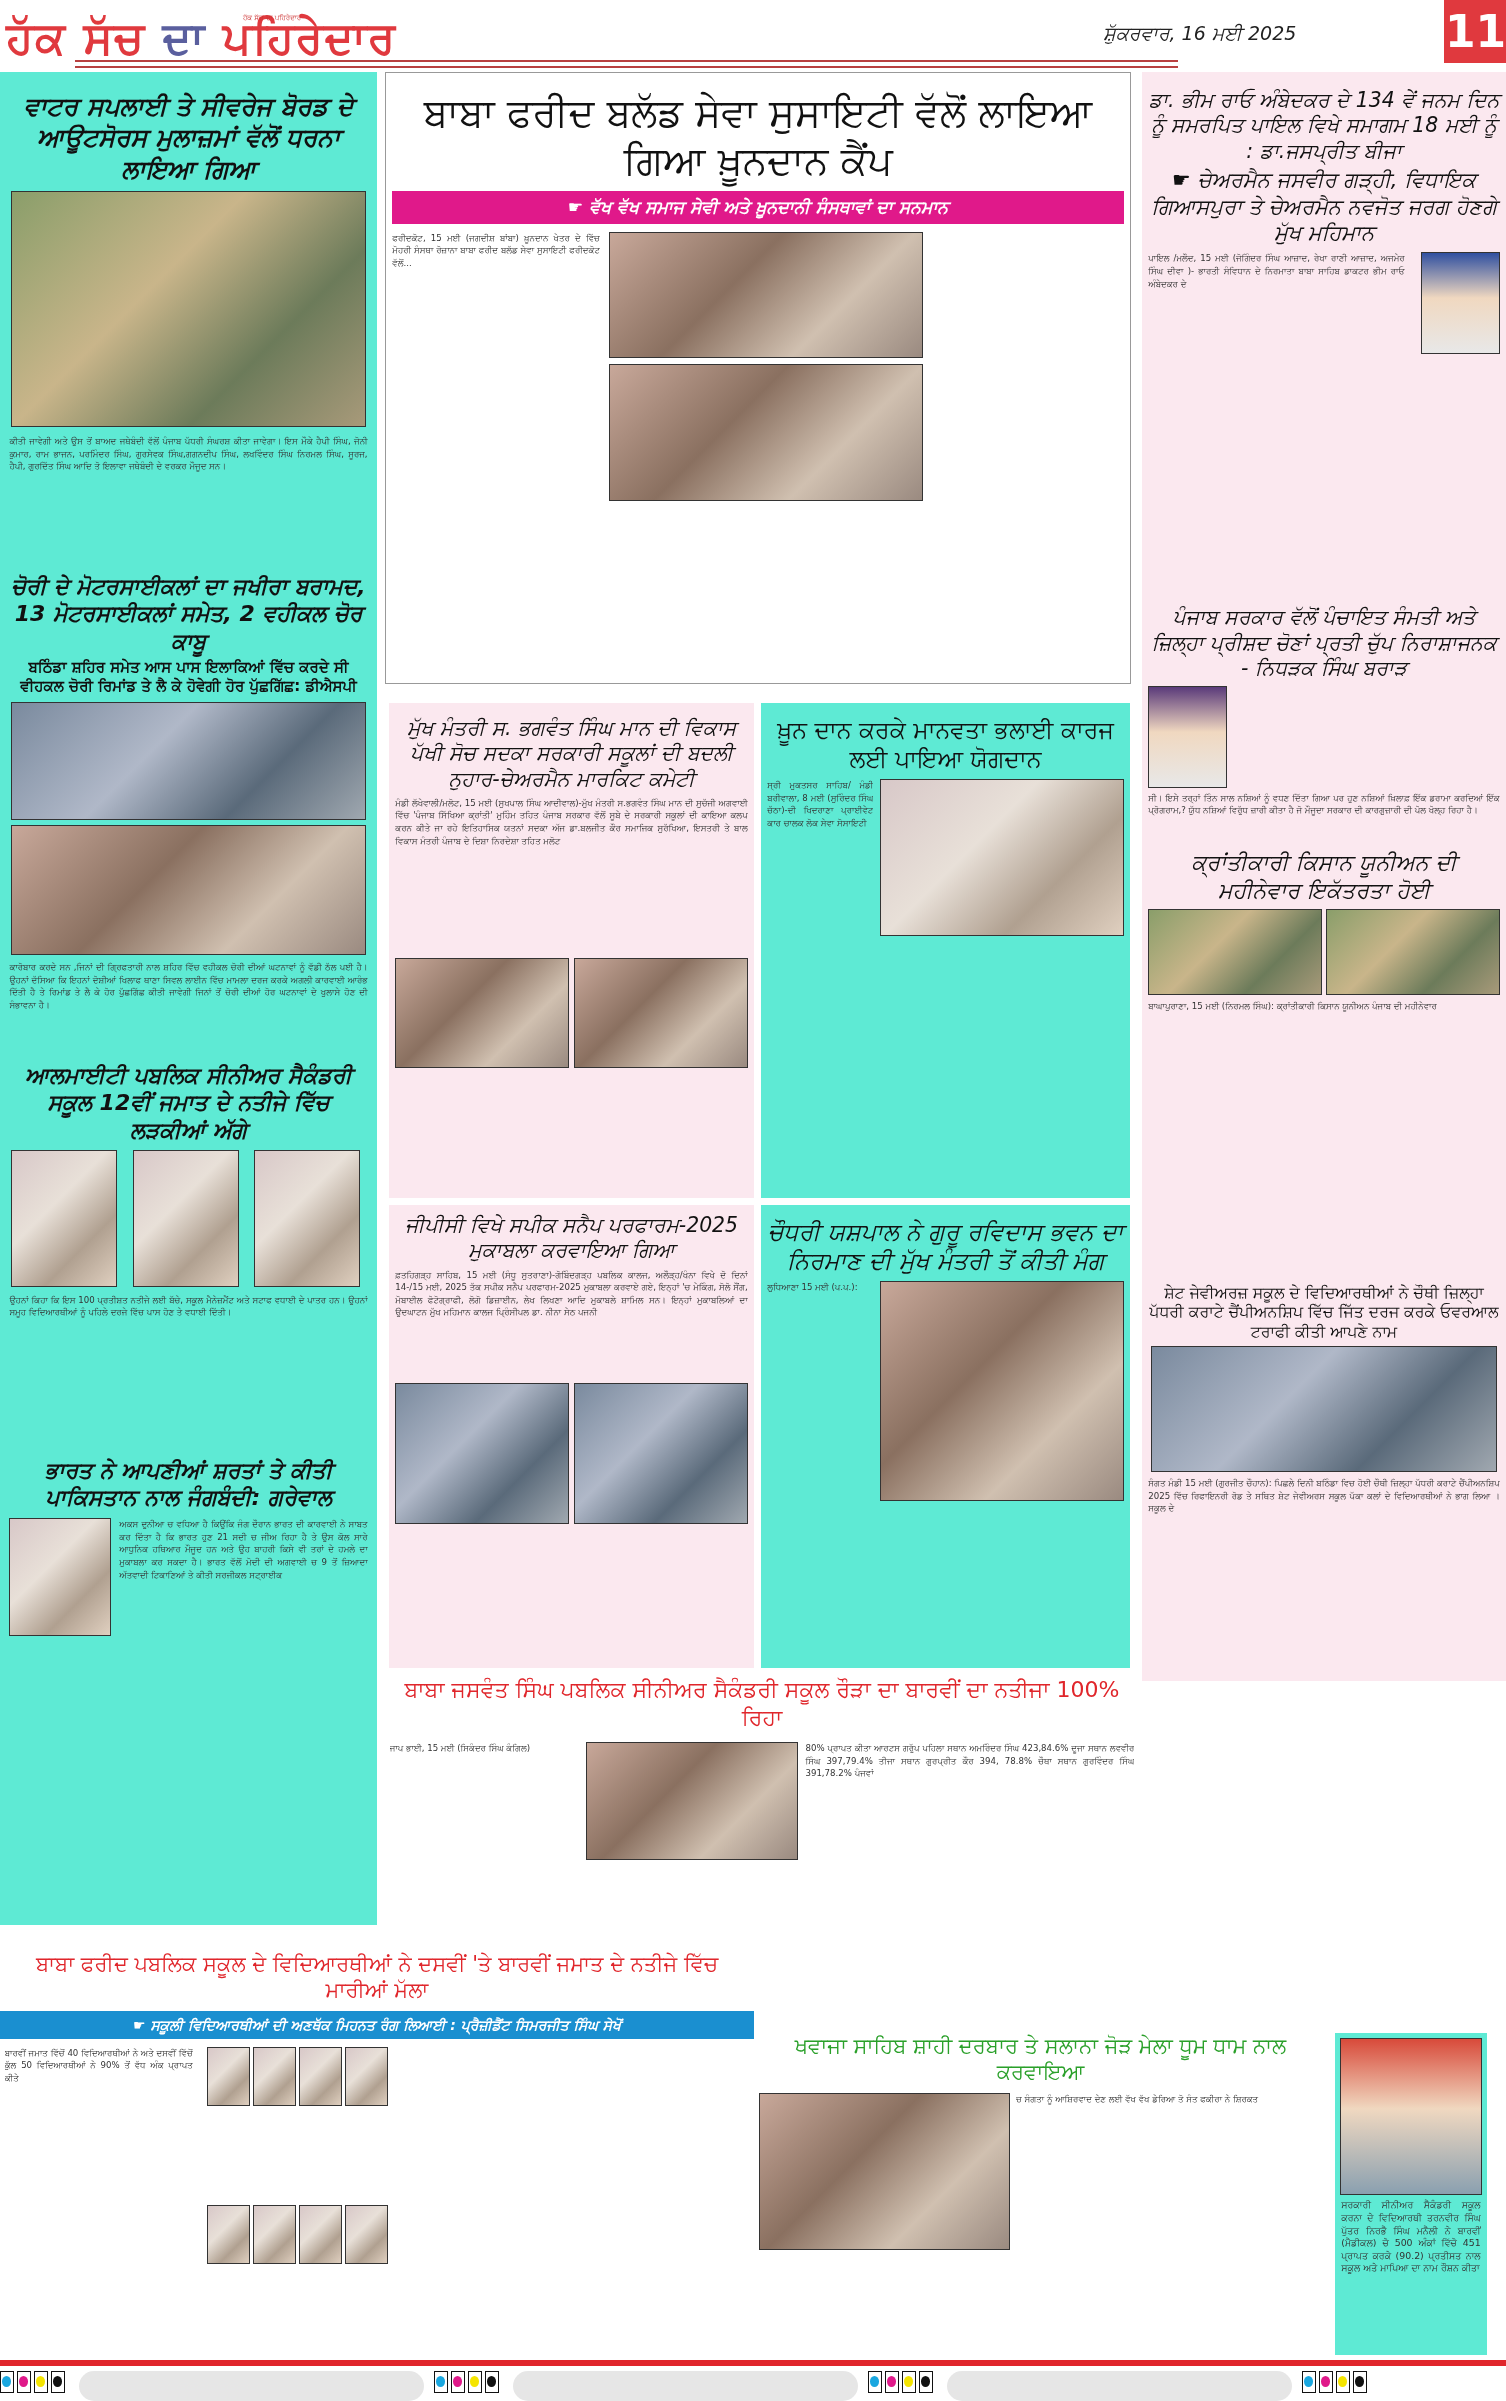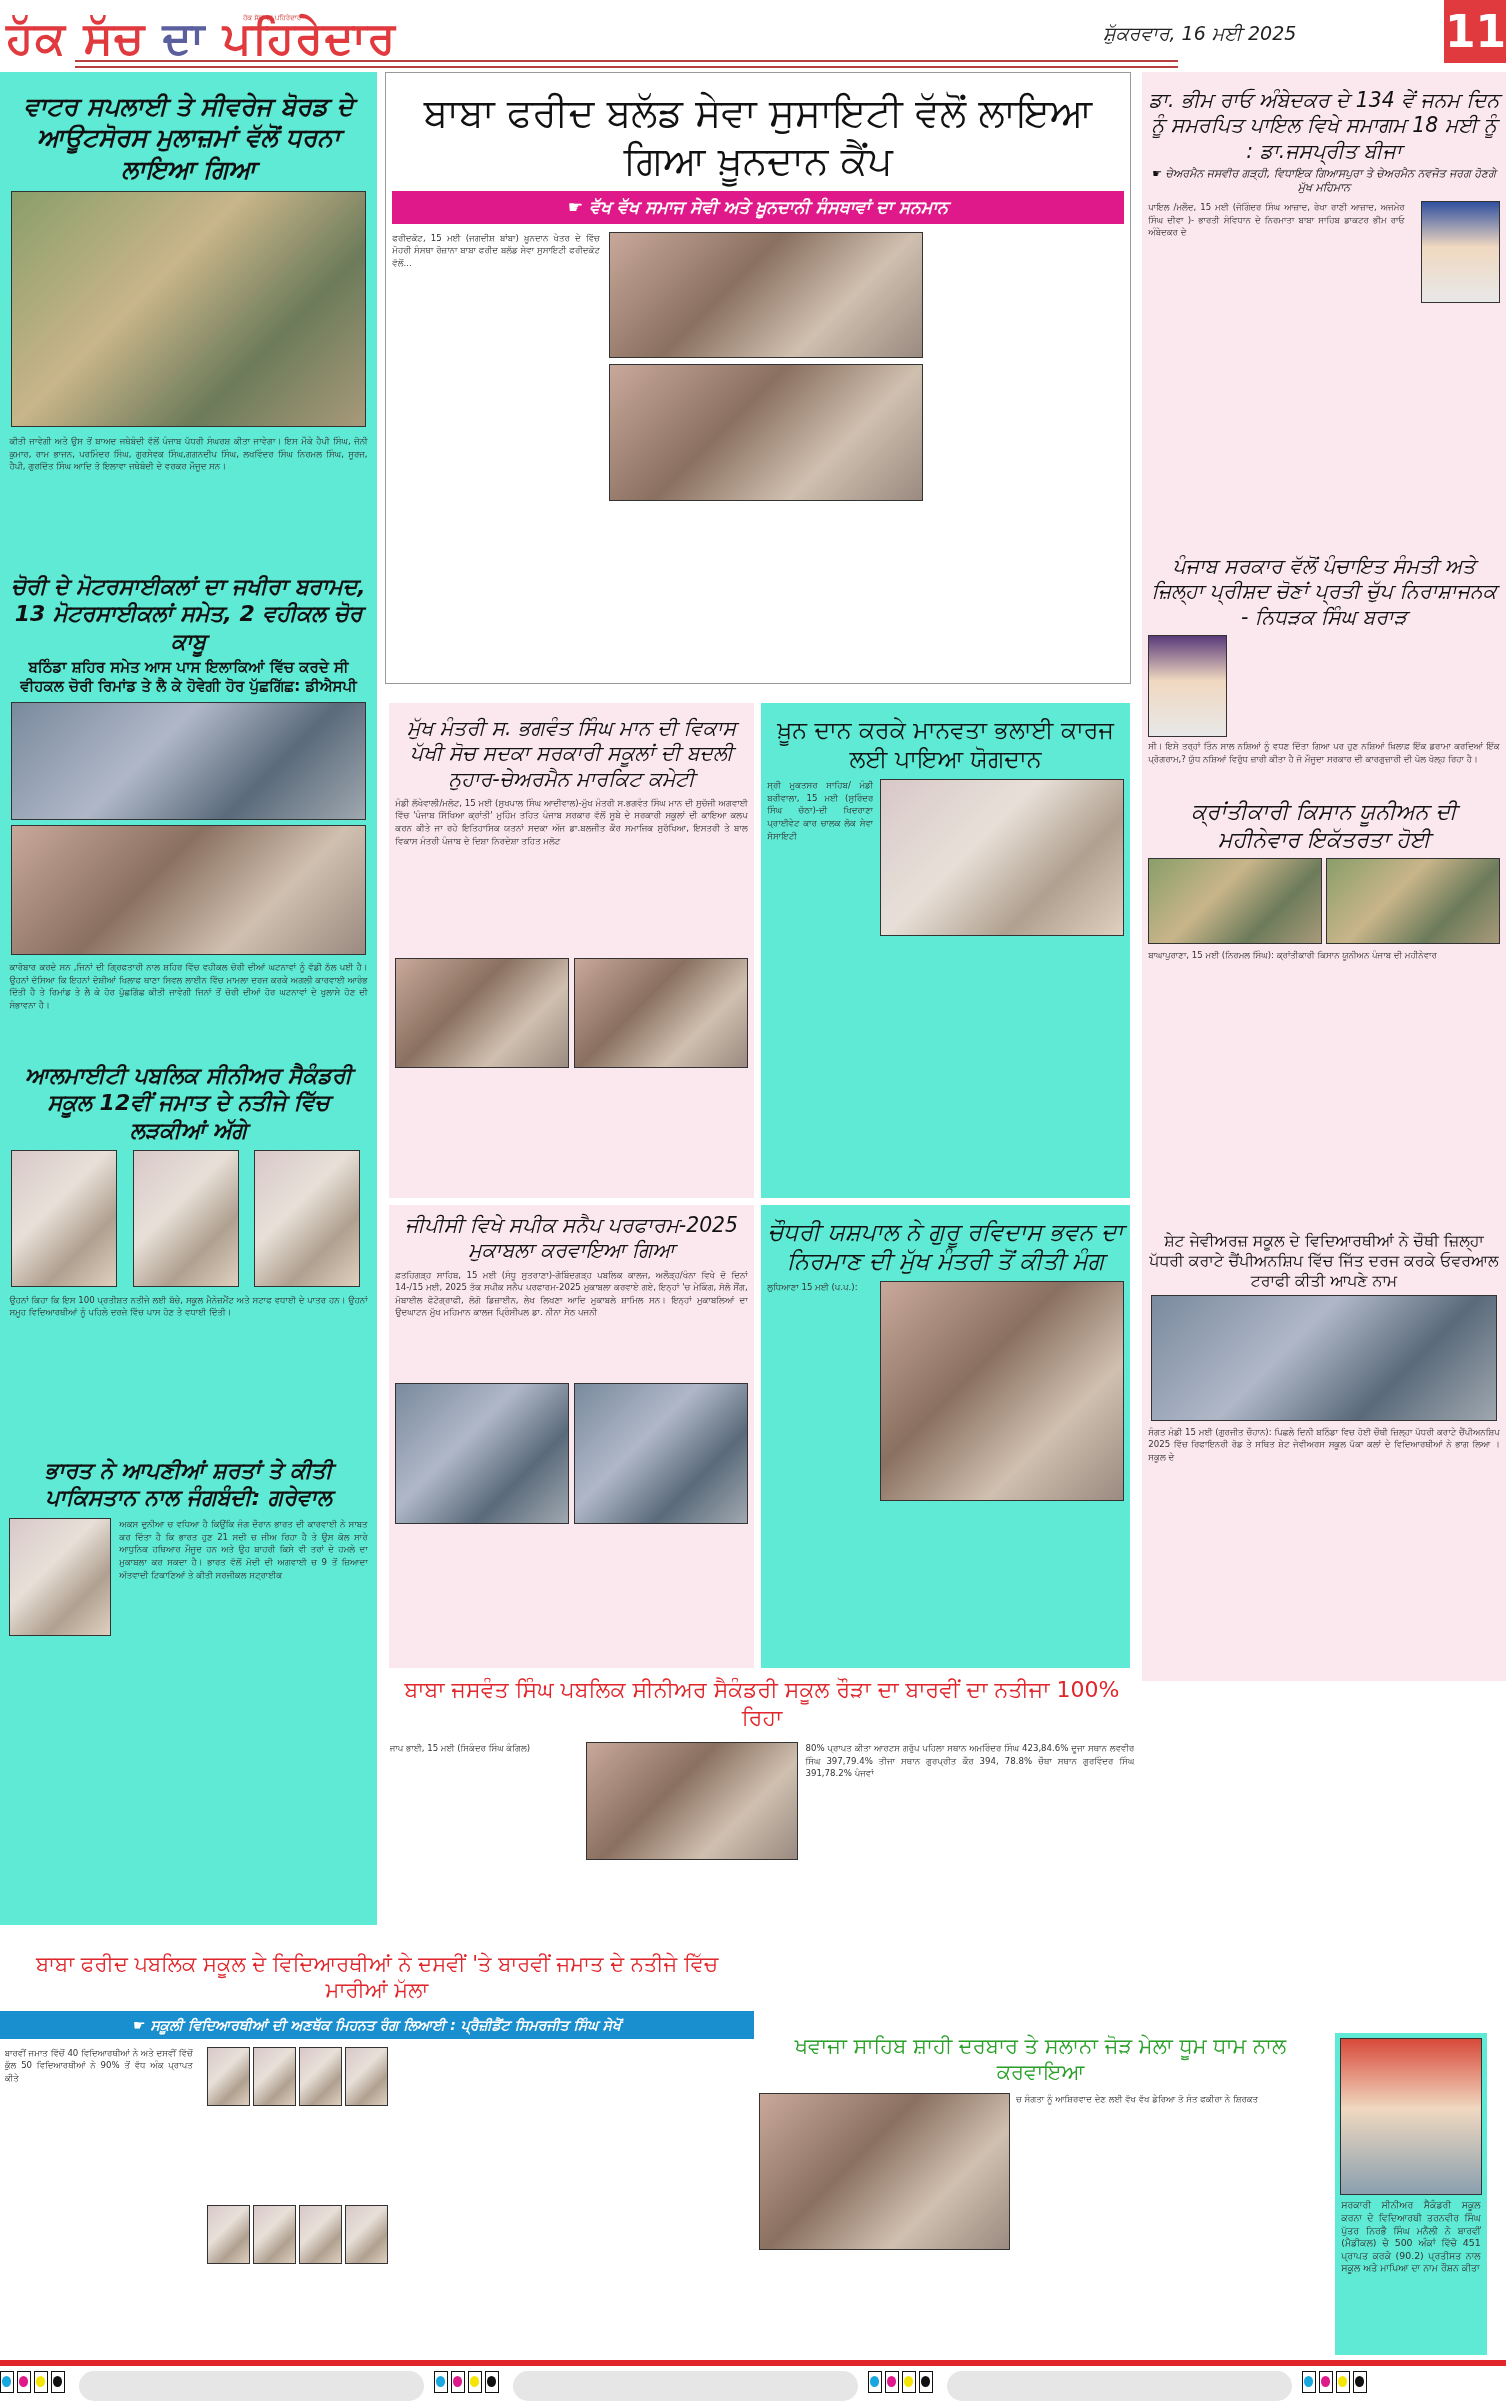--- a/index.html
+++ b/index.html
@@ -87,21 +87,21 @@
   <div style="display:flex;gap:4.7px;margin:4.7px 6.3px">
     <div class="photo b" style="flex:1;height:110px"></div>
     <div class="photo b" style="flex:1;height:110px"></div>
   </div>
   <div class="body" style="margin:4.7px 6.3px;height:141px"></div>
 </div>
 
 <div class="abs col" style="left:761px;top:703px;width:369px;height:495px">
   <div class="hl" style="margin:12.6px 4.7px 4.7px;font-size:23.6px;font-weight:normal">ਖ਼ੂਨ ਦਾਨ ਕਰਕੇ ਮਾਨਵਤਾ ਭਲਾਈ ਕਾਰਜ ਲਈ ਪਾਇਆ ਯੋਗਦਾਨ</div>
   <div style="display:flex;gap:6.3px;margin:4.7px 6.3px">
-    <div class="body" style="width:106px;height:157px">ਸ੍ਰੀ ਮੁਕਤਸਰ ਸਾਹਿਬ/ ਮੰਡੀ ਬਰੀਵਾਲਾ, 15 ਮਈ (ਸੁਰਿੰਦਰ ਸਿੰਘ ਚੱਠਾ)-ਦੀ ਖਿਦਰਾਣਾ ਪ੍ਰਾਈਵੇਟ ਕਾਰ ਚਾਲਕ ਲੋਕ ਸੇਵਾ ਸੋਸਾਇਟੀ</div>
+    <div class="body" style="width:106px;height:157px">ਸ੍ਰੀ ਮੁਕਤਸਰ ਸਾਹਿਬ/ ਮੰਡੀ ਬਰੀਵਾਲਾ, 8 ਮਈ (ਸੁਰਿੰਦਰ ਸਿੰਘ ਚੱਠਾ)-ਦੀ ਖਿਦਰਾਣਾ ਪ੍ਰਾਈਵੇਟ ਕਾਰ ਚਾਲਕ ਲੋਕ ਸੇਵਾ ਸੋਸਾਇਟੀ</div>
     <div class="photo d" style="flex:1;height:157px"></div>
   </div>
   <div class="body" style="margin:4.7px 6.3px;height:259px"></div>
 </div>
 
 <div class="abs pink" style="left:389px;top:1205px;width:365px;height:463px">
   <div class="hl hl-it" style="margin:7.9px 4.7px 4.7px;font-size:20.4px;font-weight:normal">ਜੀਪੀਸੀ ਵਿਖੇ ਸਪੀਕ ਸਨੈਪ ਪਰਫਾਰਮ-2025 ਮੁਕਾਬਲਾ ਕਰਵਾਇਆ ਗਿਆ</div>
   <div class="body" style="margin:4.7px 6.3px;height:110px">ਫ਼ਤਹਿਗੜ੍ਹ ਸਾਹਿਬ, 15 ਮਈ (ਸੰਧੂ ਸੁਤਰਾਣਾ)-ਗੋਬਿੰਦਗੜ੍ਹ ਪਬਲਿਕ ਕਾਲਜ, ਅਲੌੜ੍ਹ/ਖੰਨਾ ਵਿਖੇ ਦੋ ਦਿਨਾਂ 14-/15 ਮਈ, 2025 ਤੱਕ ਸਪੀਕ ਸਨੈਪ ਪਰਫਾਰਮ-2025 ਮੁਕਾਬਲਾ ਕਰਵਾਏ ਗਏ, ਇਨ੍ਹਾਂ 'ਚ ਮੇਕਿੰਗ, ਸੋਲੋ ਸੌਂਗ, ਮੋਬਾਈਲ ਫੋਟੋਗ੍ਰਾਫੀ, ਲੋਗੋ ਡਿਜ਼ਾਈਨ, ਲੇਖ ਲਿਖਣਾ ਆਦਿ ਮੁਕਾਬਲੇ ਸ਼ਾਮਿਲ ਸਨ। ਇਨ੍ਹਾਂ ਮੁਕਾਬਲਿਆਂ ਦਾ ਉਦਘਾਟਨ ਮੁੱਖ ਮਹਿਮਾਨ ਕਾਲਜ ਪ੍ਰਿੰਸੀਪਲ ਡਾ. ਨੀਨਾ ਸੇਠ ਪਜਨੀ</div>
   <div style="display:flex;gap:4.7px;margin:4.7px 6.3px">
     <div class="photo c" style="flex:1;height:141px"></div>
@@ -114,21 +114,21 @@
   <div class="hl hl-it" style="margin:12.6px 4.7px 4.7px;font-size:23.6px;font-weight:normal">ਚੌਧਰੀ ਯਸ਼ਪਾਲ ਨੇ ਗੁਰੂ ਰਵਿਦਾਸ ਭਵਨ ਦਾ ਨਿਰਮਾਣ ਦੀ ਮੁੱਖ ਮੰਤਰੀ ਤੋਂ ਕੀਤੀ ਮੰਗ</div>
   <div style="display:flex;gap:6.3px;margin:4.7px 6.3px">
     <div class="body" style="width:106px;height:220px">ਲੁਧਿਆਣਾ 15 ਮਈ (ਪ.ਪ.):</div>
     <div class="photo b" style="flex:1;height:220px"></div>
   </div>
   <div class="body" style="margin:4.7px 6.3px;height:110px"></div>
 </div>
 
 <div class="abs pink" style="left:1142px;top:72px;width:364px;height:1609px">
   <div class="hl hl-it" style="margin:15.7px 6.3px 3.1px;font-size:20.4px;font-weight:normal">ਡਾ. ਭੀਮ ਰਾਓ ਅੰਬੇਦਕਰ ਦੇ 134 ਵੇਂ ਜਨਮ ਦਿਨ ਨੂੰ ਸਮਰਪਿਤ ਪਾਇਲ ਵਿਖੇ ਸਮਾਗਮ 18 ਮਈ ਨੂੰ : ਡਾ.ਜਸਪ੍ਰੀਤ ਬੀਜਾ</div>
-  <div class="hl hl-it" style="margin:1.6px 6.3px 6.3px;font-size:11px;font-weight:normal">☛ ਚੇਅਰਮੈਨ ਜਸਵੀਰ ਗੜ੍ਹੀ, ਵਿਧਾਇਕ ਗਿਆਸਪੁਰਾ ਤੇ ਚੇਅਰਮੈਨ ਨਵਜੋਤ ਜਰਗ ਹੋਣਗੇ ਮੁੱਖ ਮਹਿਮਾਨ</div>
+  <div class="hl hl-it" style="margin:1.6px 6.3px 6.3px;font-size:21px;font-weight:normal">☛ ਚੇਅਰਮੈਨ ਜਸਵੀਰ ਗੜ੍ਹੀ, ਵਿਧਾਇਕ ਗਿਆਸਪੁਰਾ ਤੇ ਚੇਅਰਮੈਨ ਨਵਜੋਤ ਜਰਗ ਹੋਣਗੇ ਮੁੱਖ ਮਹਿਮਾਨ</div>
   <div style="display:flex;gap:16px;margin:3.1px 6.3px">
     <div class="body" style="flex:1;height:345px">ਪਾਇਲ /ਮਲੌਦ, 15 ਮਈ (ਜੋਗਿੰਦਰ ਸਿੰਘ ਆਜ਼ਾਦ, ਰੇਖਾ ਰਾਣੀ ਆਜ਼ਾਦ, ਅਜਮੇਰ ਸਿੰਘ ਦੀਵਾ )- ਭਾਰਤੀ ਸੰਵਿਧਾਨ ਦੇ ਨਿਰਮਾਤਾ ਬਾਬਾ ਸਾਹਿਬ ਡਾਕਟਰ ਭੀਮ ਰਾਓ ਅੰਬੇਦਕਰ ਦੇ</div>
     <div class="photo e" style="width:79px;height:102px;flex:none"></div>
   </div>
   <div class="hl hl-it" style="margin:7.9px 6.3px 4.7px;font-size:20.4px;font-weight:normal">ਪੰਜਾਬ ਸਰਕਾਰ ਵੱਲੋਂ ਪੰਚਾਇਤ ਸੰਮਤੀ ਅਤੇ ਜ਼ਿਲ੍ਹਾ ਪ੍ਰੀਸ਼ਦ ਚੋਣਾਂ ਪ੍ਰਤੀ ਚੁੱਪ ਨਿਰਾਸ਼ਾਜਨਕ - ਨਿਧੜਕ ਸਿੰਘ ਬਰਾੜ</div>
   <div style="display:flex;gap:6.3px;margin:3.1px 6.3px">
     <div class="photo e" style="width:79px;height:102px;flex:none;background:linear-gradient(180deg,#5a3a7a,#f0d8c0 45%,#e8e8e8)"></div>
   </div>
   <div class="body" style="margin:3.1px 6.3px;height:50px">ਸੀ। ਇਸੇ ਤਰ੍ਹਾਂ ਤਿੰਨ ਸਾਲ ਨਸ਼ਿਆਂ ਨੂੰ ਵਧਣ ਦਿੱਤਾ ਗਿਆ ਪਰ ਹੁਣ ਨਸ਼ਿਆਂ ਖ਼ਿਲਾਫ਼ ਇੱਕ ਡਰਾਮਾ ਕਰਦਿਆਂ ਇੱਕ ਪ੍ਰੋਗਰਾਮ,? ਯੁੱਧ ਨਸ਼ਿਆਂ ਵਿਰੁੱਧ ਜ਼ਾਰੀ ਕੀਤਾ ਹੈ ਜੋ ਮੌਜੂਦਾ ਸਰਕਾਰ ਦੀ ਕਾਰਗੁਜ਼ਾਰੀ ਦੀ ਪੋਲ ਖੋਲ੍ਹ ਰਿਹਾ ਹੈ।</div>
   <div class="hl hl-it" style="margin:7.9px 6.3px 4.7px;font-size:22px;font-weight:normal">ਕ੍ਰਾਂਤੀਕਾਰੀ ਕਿਸਾਨ ਯੂਨੀਅਨ ਦੀ ਮਹੀਨੇਵਾਰ ਇਕੱਤਰਤਾ ਹੋਈ</div>

